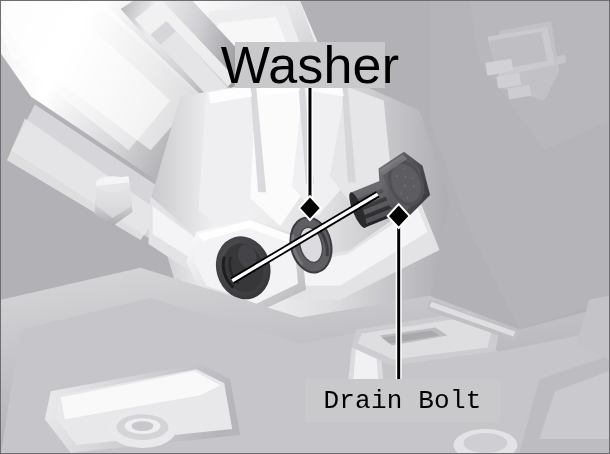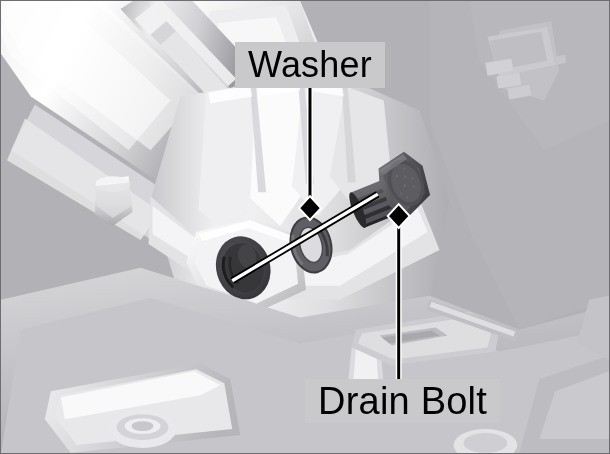--- a/index.html
+++ b/index.html
@@ -42,29 +42,30 @@
     align-items: center;
     justify-content: center;
     letter-spacing: 0.2px;
   }
 
   #label-washer {
     left: 234px;
     top: 41px;
     width: 150px;
     height: 46px;
-    font-size: 36px;
+    font-size: 52px;
   }
 
   #label-drain-bolt {
     left: 304px;
     top: 378px;
     width: 195px;
     height: 44px;
-    font-size: 38px;
+    font-size: 26px;
+    font-family: Liberation Mono, monospace;
   }
 
   
   #leaders {
     position: absolute;
     inset: 0;
     width: 100%;
     height: 100%;
     pointer-events: none;
   }

